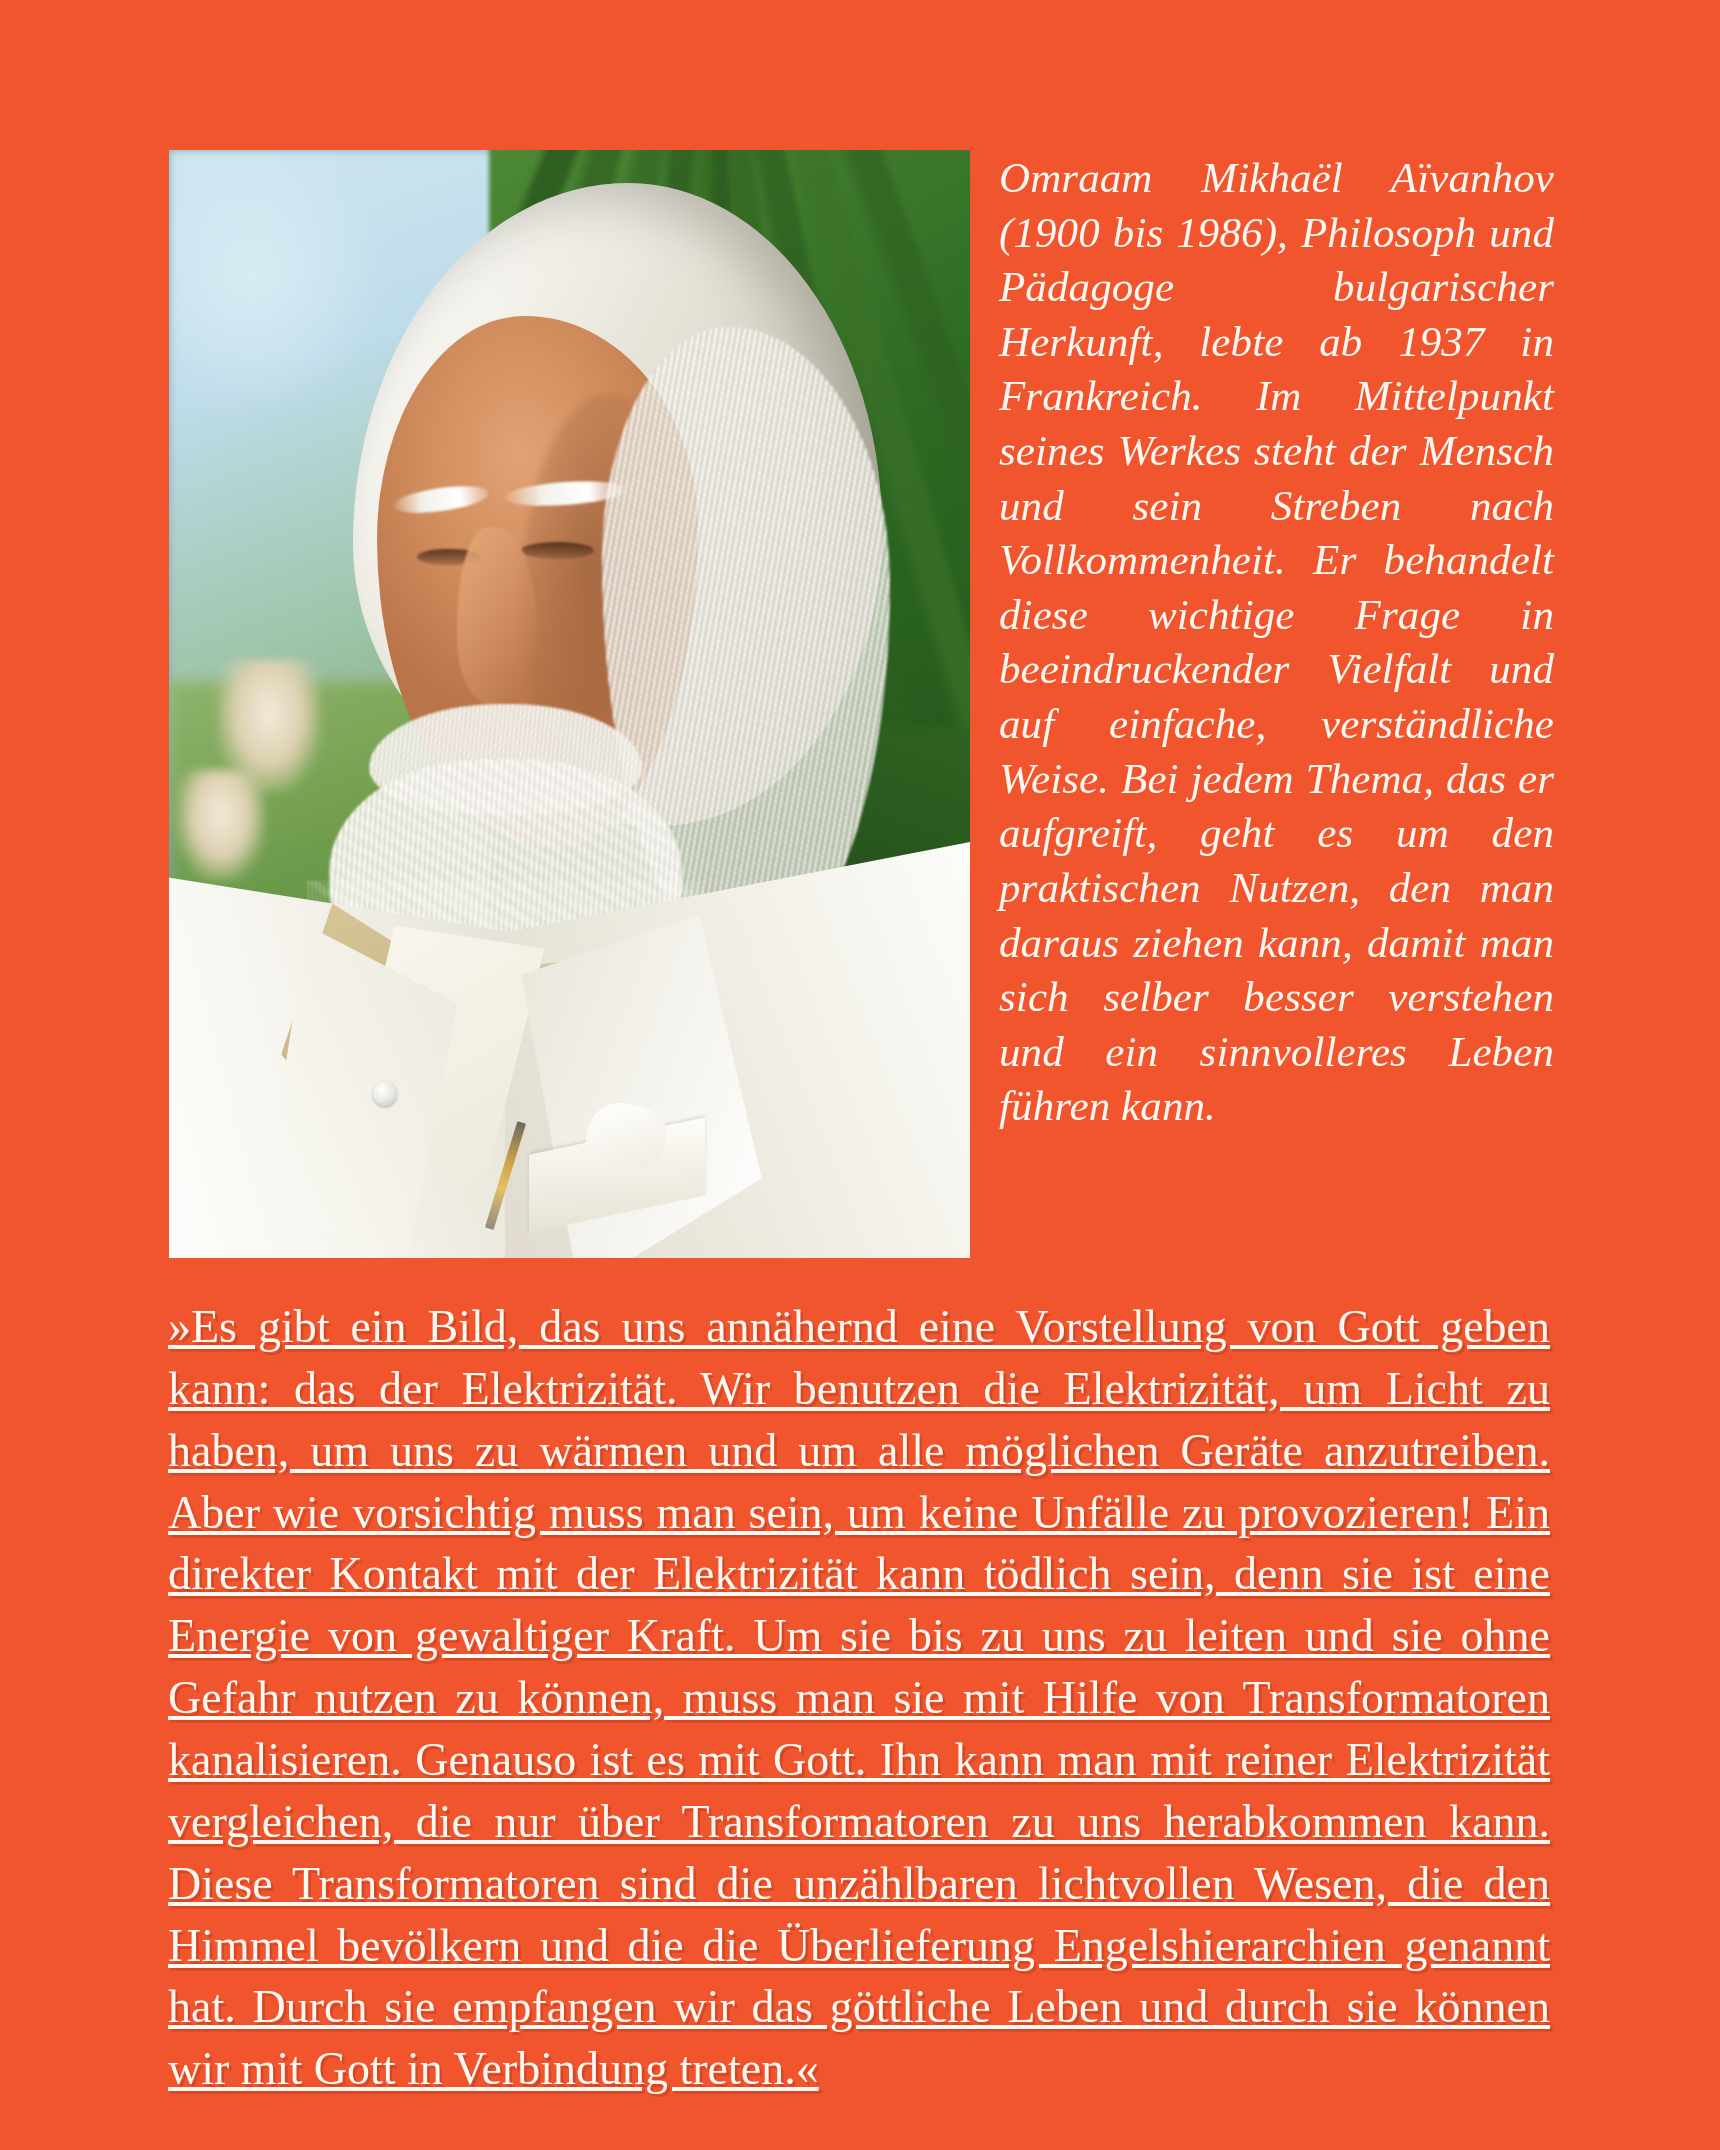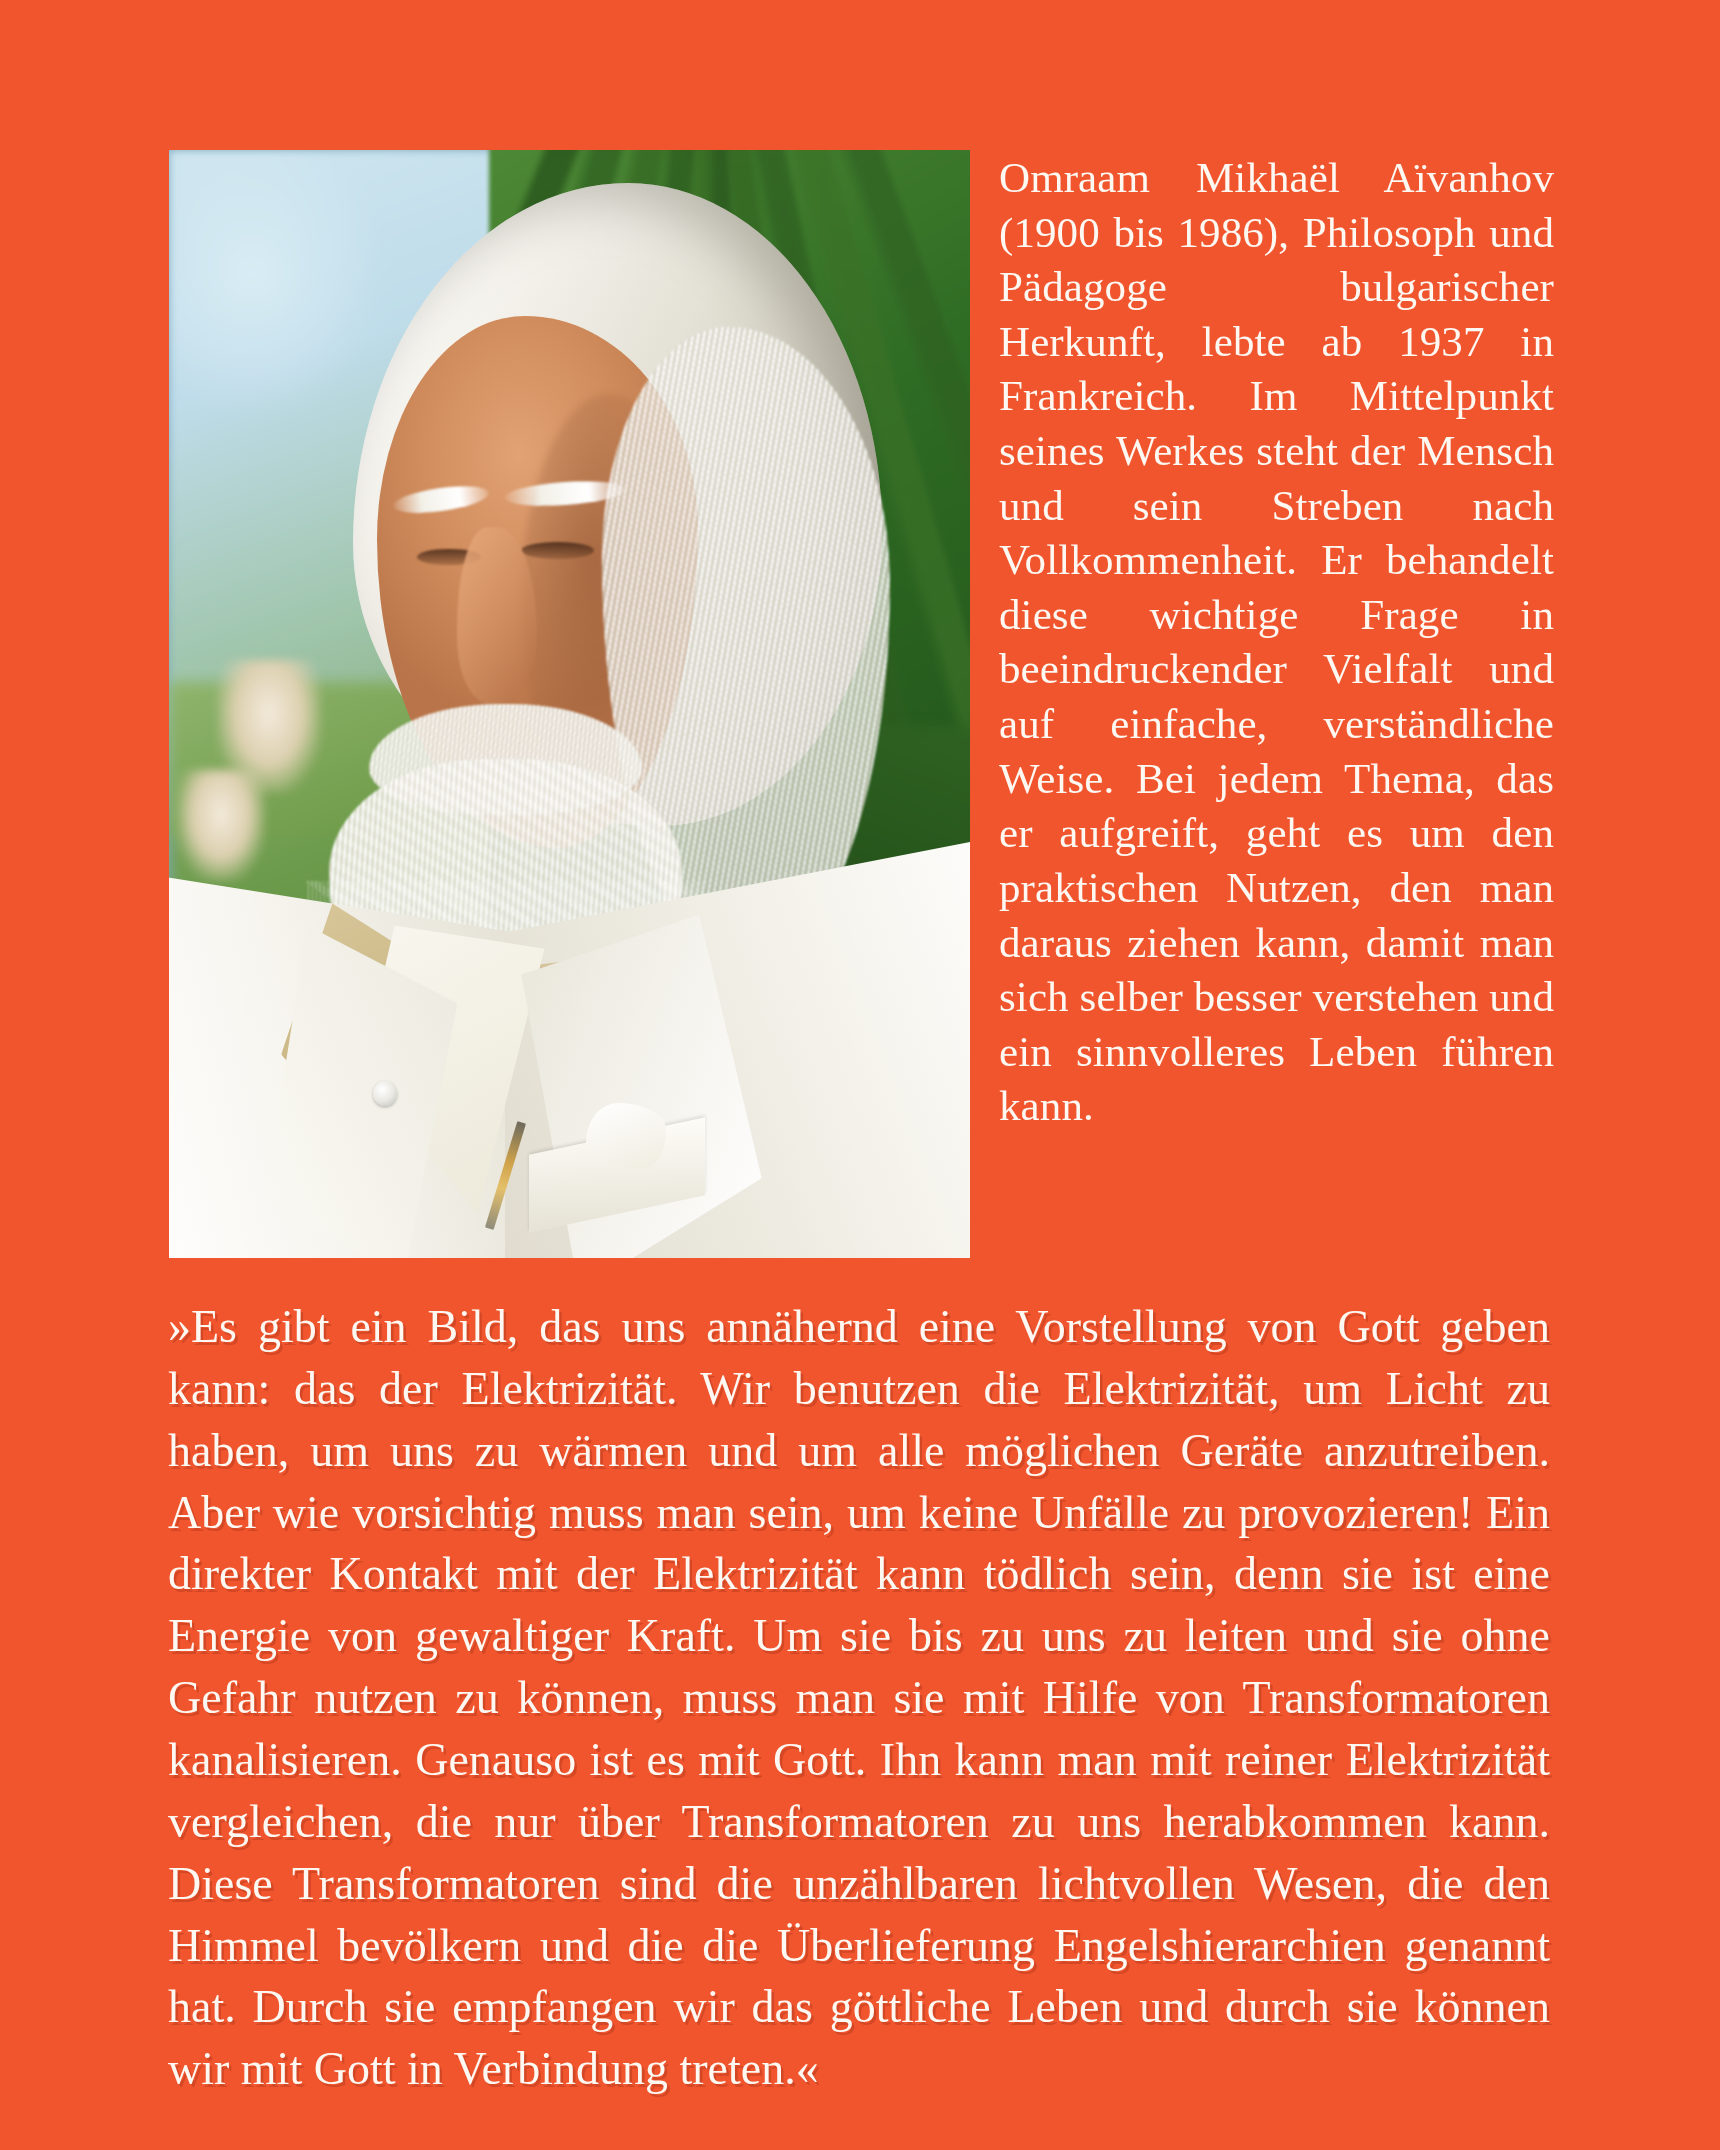--- a/index.html
+++ b/index.html
@@ -255,39 +255,41 @@
     filter: blur(0.5px);
   }
 
   
   .bio {
     position: absolute;
     left: 999px;
     top: 151px;
     width: 555px;
     color: #fdf8f2;
+    font-style: italic;
     font-size: 43px;
     line-height: 1.27;
     text-align: justify;
     text-justify: inter-word;
     letter-spacing: 0.1px;
   }
 
   
   .quote {
     position: absolute;
     left: 168px;
     top: 1296px;
     width: 1382px;
     color: #fdf8f2;
     font-size: 46px;
     line-height: 1.345;
     text-align: justify;
     text-justify: inter-word;
     text-shadow: 2.6px 2.6px 0 rgba(150,40,16,0.30);
+    text-decoration: underline;
   }
 </style>
 </head>
 <body>
 
 <div class="cover">
 
   <div class="photo-frame">
     <div class="photo-stage">
       <div class="bg-sky"></div>

